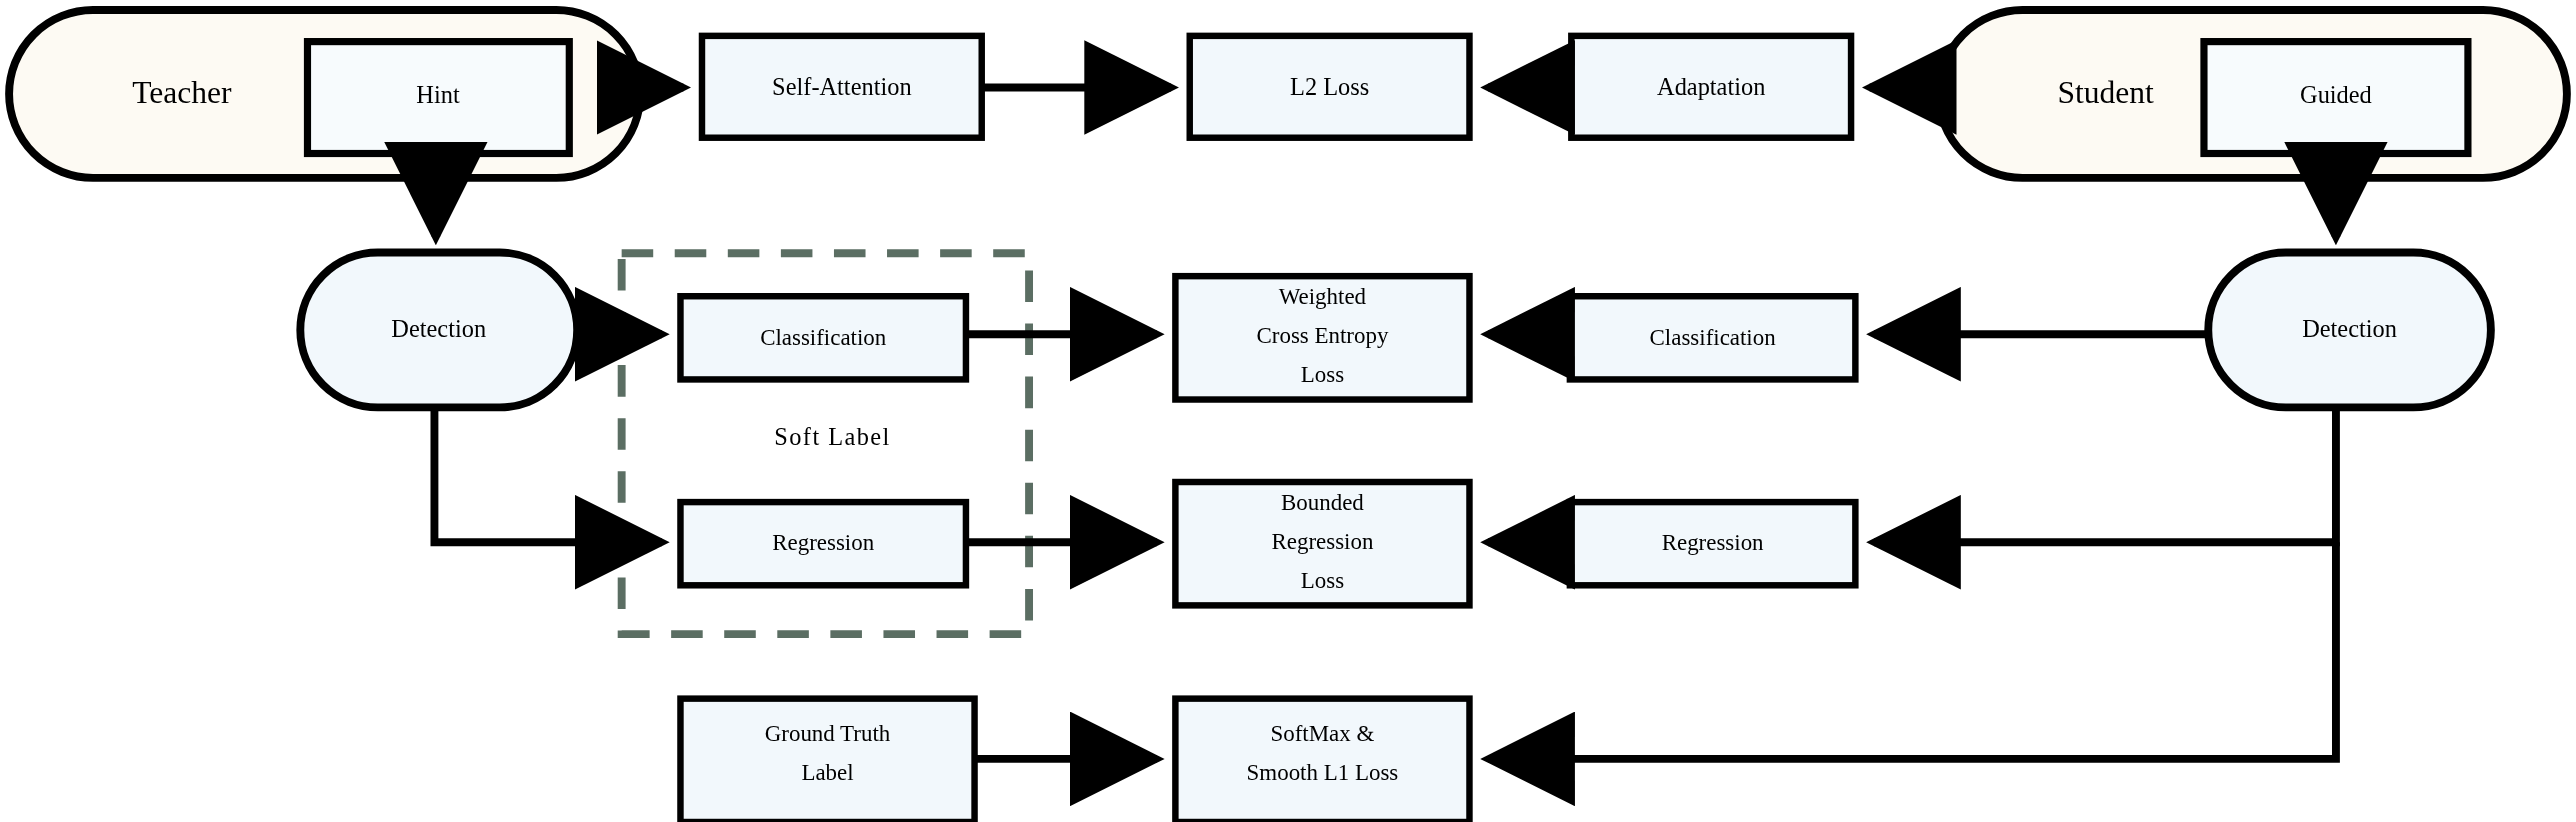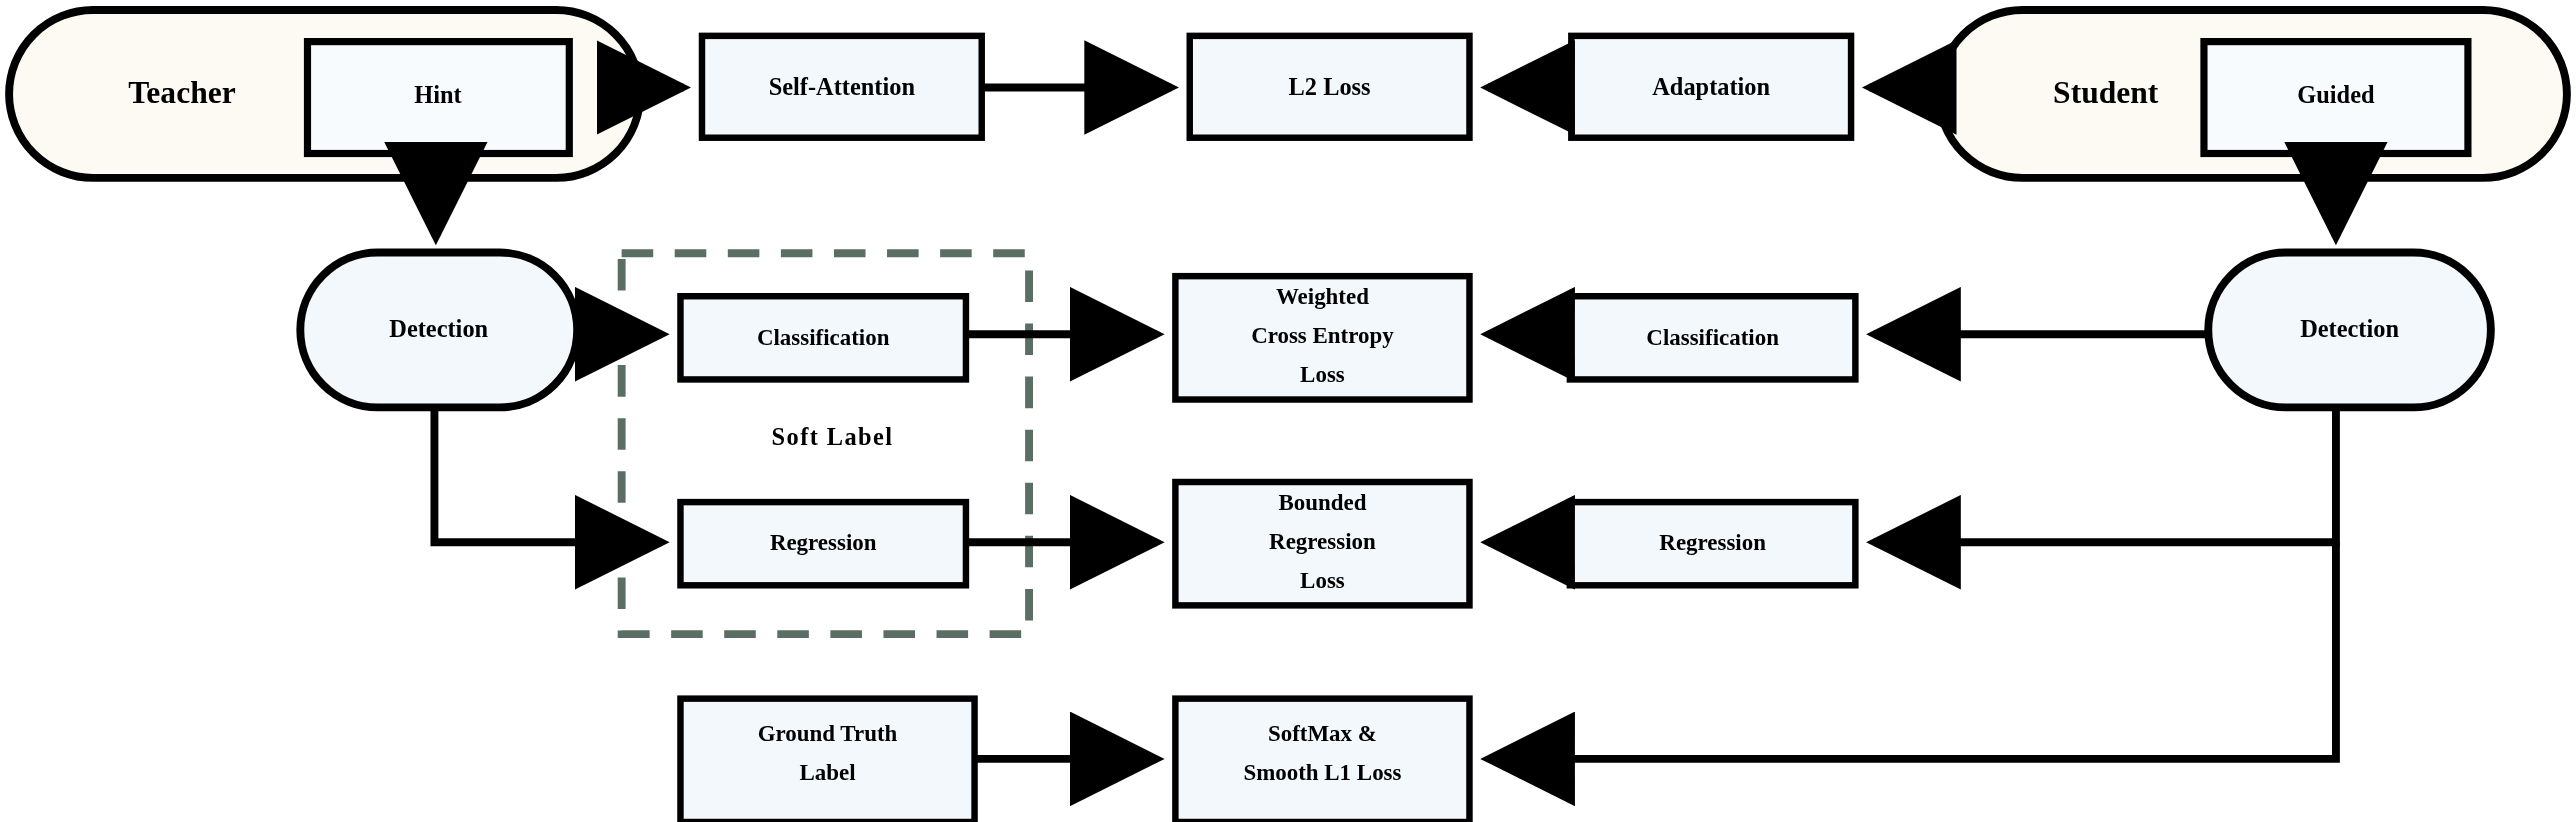--- a/index.html
+++ b/index.html
@@ -1,17 +1,17 @@
 <!DOCTYPE html>
 <html style="font-size:11.5px"><head>
 <meta charset="utf-8">
 <style>
   html,body{margin:0;padding:0;background:#ffffff;}
   body{width:2576px;height:822px;font-family:"Liberation Serif","DejaVu Serif",serif;}
-  #diagram{position:relative;width:2576px;height:822px;font-weight:bold;}
+  #diagram{position:relative;width:2576px;height:822px;}
   svg{display:block;}
   .node-label{font-family:"Liberation Serif","DejaVu Serif",serif;fill:#000;text-anchor:middle;dominant-baseline:middle;}
   .lbl-lg{font-size:44px;}
   .lbl-md{font-size:34px;}
   .lbl-sm{font-size:32px;}
   .lbl-soft{font-size:34px;letter-spacing:2px;}
 </style>
 </head>
 <body>
 

